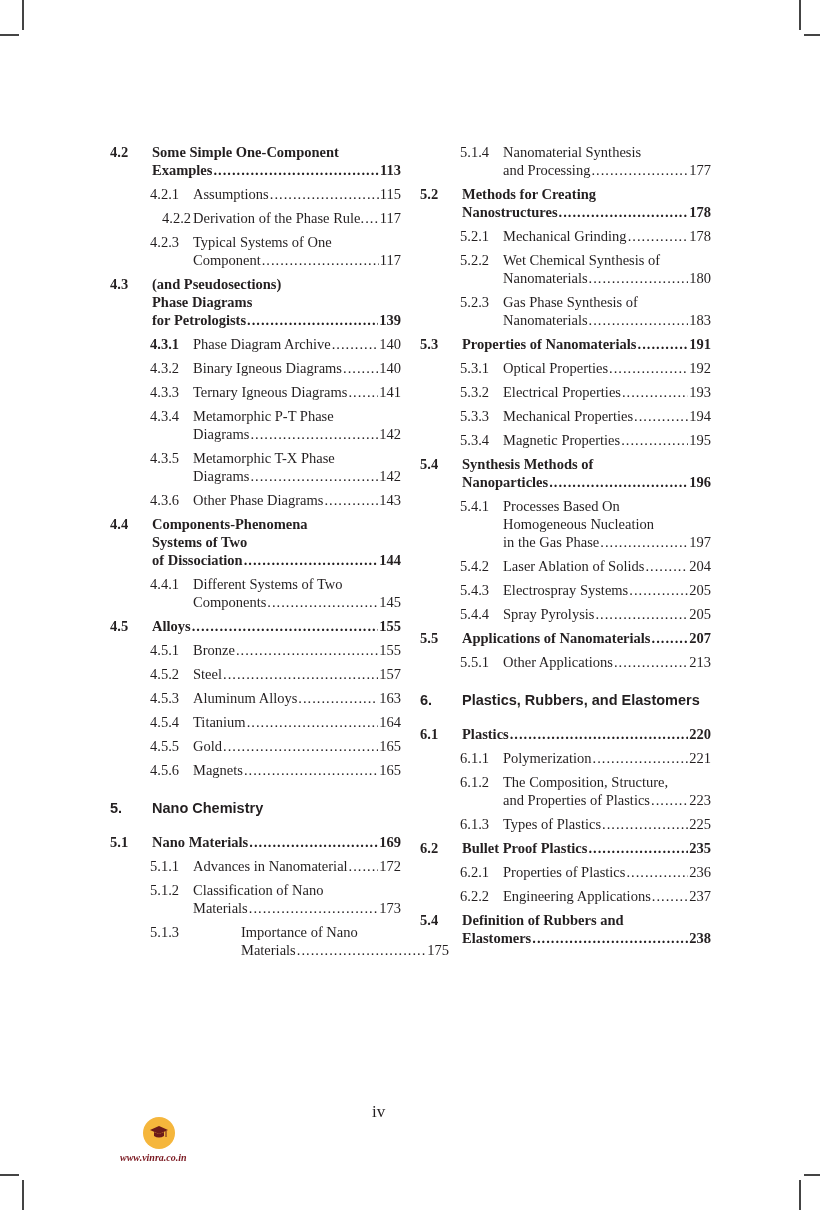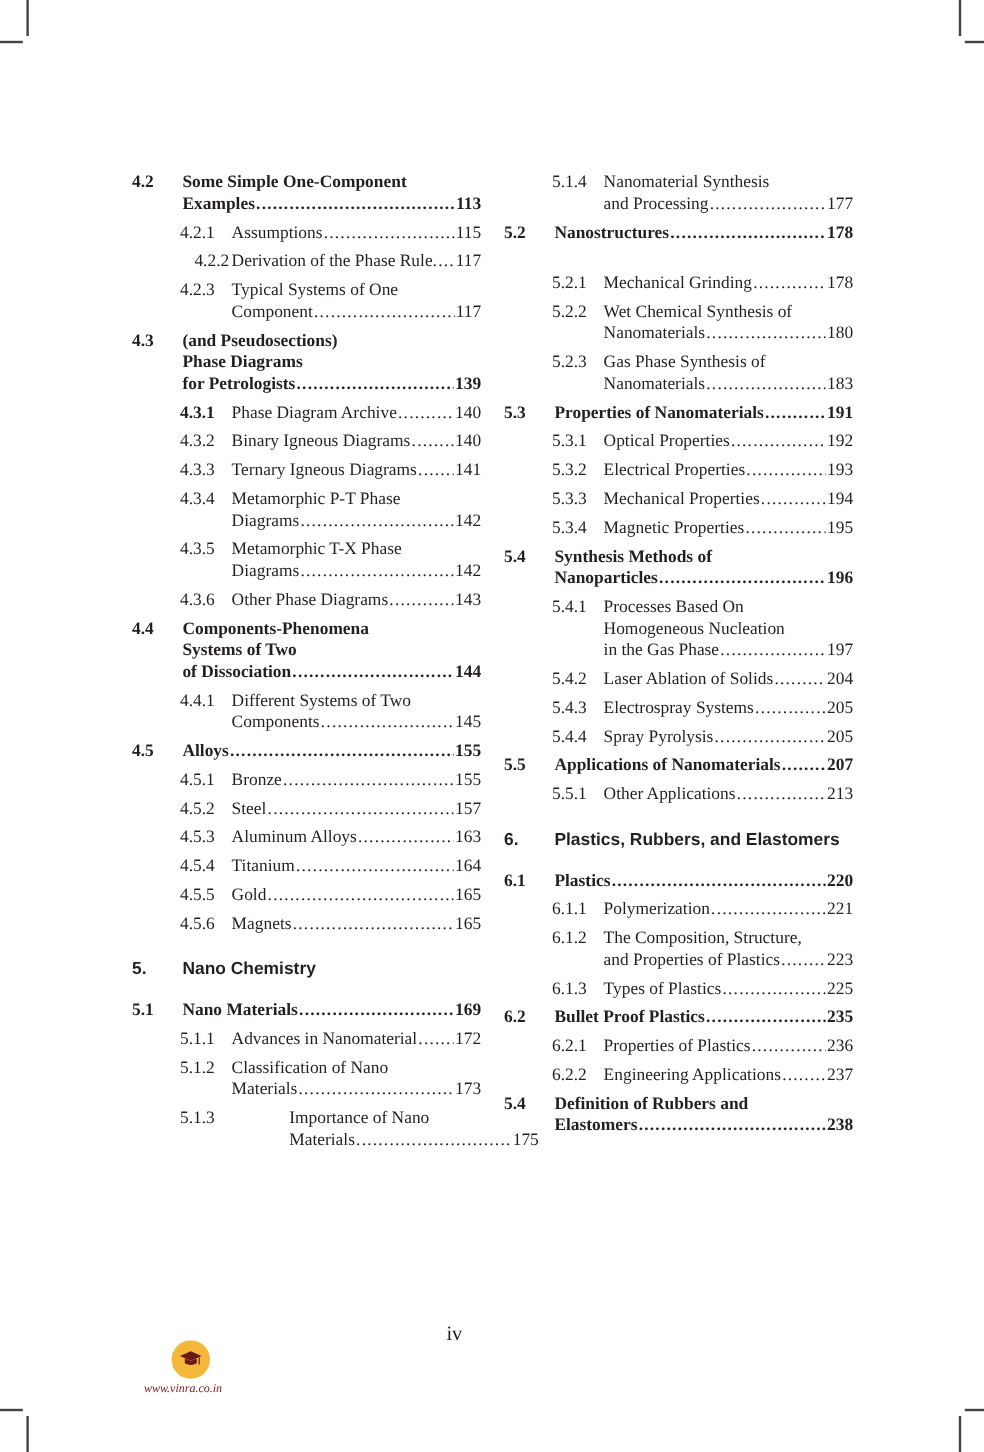--- a/index.html
+++ b/index.html
@@ -12,21 +12,21 @@
   .txt { position:absolute; }
   .line { display:flex; align-items:baseline; }
   .dots { flex:1; overflow:hidden; white-space:nowrap; margin:0 1px; letter-spacing:1px; }
   .dots::after { content:"........................................................................................................................................................"; }
   .bold { font-weight:bold; }
   .chap { font-family:"Liberation Sans","DejaVu Sans",sans-serif; font-weight:bold; font-size:14.5px; }
   .pg { text-align:right; }
   .folio { position:absolute; left:372px; top:1102px; font-size:17px; }
   .logo { position:absolute; left:143px; top:1117px; width:32px; height:32px; border-radius:50%; background:#f5b63c; }
   .logo svg { position:absolute; left:6px; top:6px; }
-  .site { position:absolute; left:120px; top:1152px; font-size:10px; font-style:italic; font-weight:normal; color:#7a1820;
+  .site { position:absolute; left:120px; top:1152px; font-size:10px; font-style:italic; font-weight:bold; color:#7a1820;
           font-family:"Liberation Serif",serif;text-align:center; }
 </style>
 </head>
 <body>
 
 <div class="crop" style="left:22px;top:0;width:2px;height:30px;"></div>
 <div class="crop" style="left:0;top:34px;width:19px;height:2px;"></div>
 <div class="crop" style="left:799px;top:0;width:2px;height:30px;"></div>
 <div class="crop" style="left:804px;top:34px;width:16px;height:2px;"></div>
 <div class="crop" style="left:0;top:1174px;width:19px;height:2px;"></div>
@@ -328,20 +328,23 @@
           <span style="margin-left: 0px;">and Processing</span>
           <span class="dots"></span>
           <span class="pg">177</span>
         </div>
       </div>
     </div>
     <div class="row" style="top: 185px; width: 291px;">
       <span class="num bold" style="left: 0px;">5.2</span>
       <div class="txt bold" style="left: 42px; width: 249px;">
         <div class="line">
+          <span>Methods for Creating</span>
+        </div>
+        <div class="line">
           <span>Nanostructures</span>
           <span class="dots"></span>
           <span class="pg">178</span>
         </div>
       </div>
     </div>
     <div class="row" style="top: 227px; width: 291px;">
       <span class="num" style="left: 40px;">5.2.1</span>
       <div class="txt" style="left: 83px; width: 208px;">
         <div class="line">

